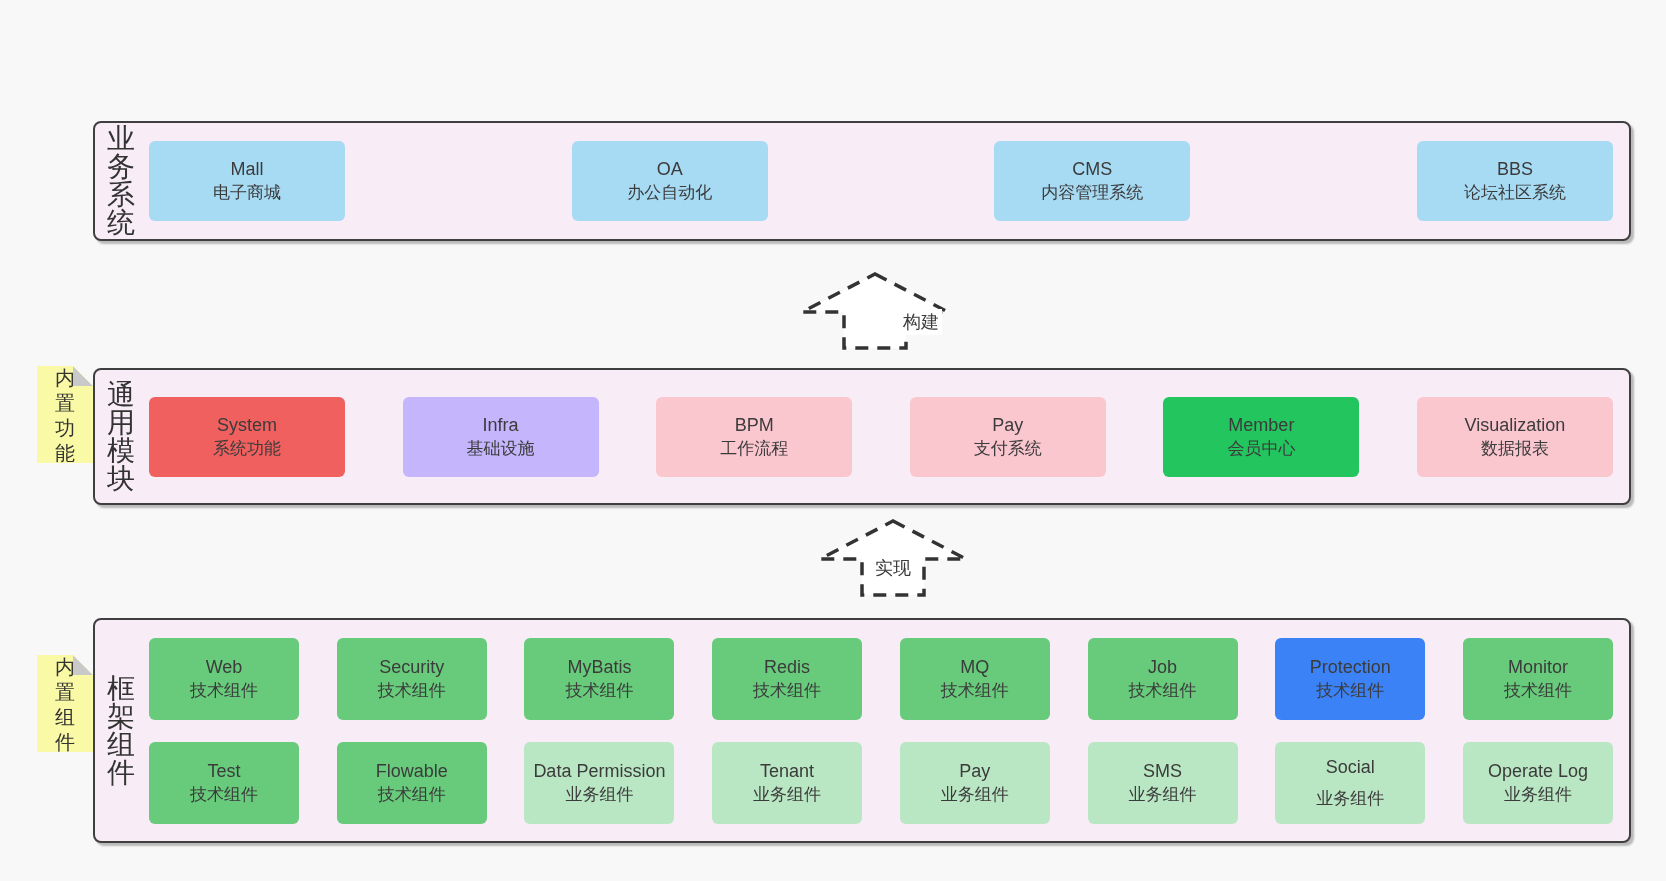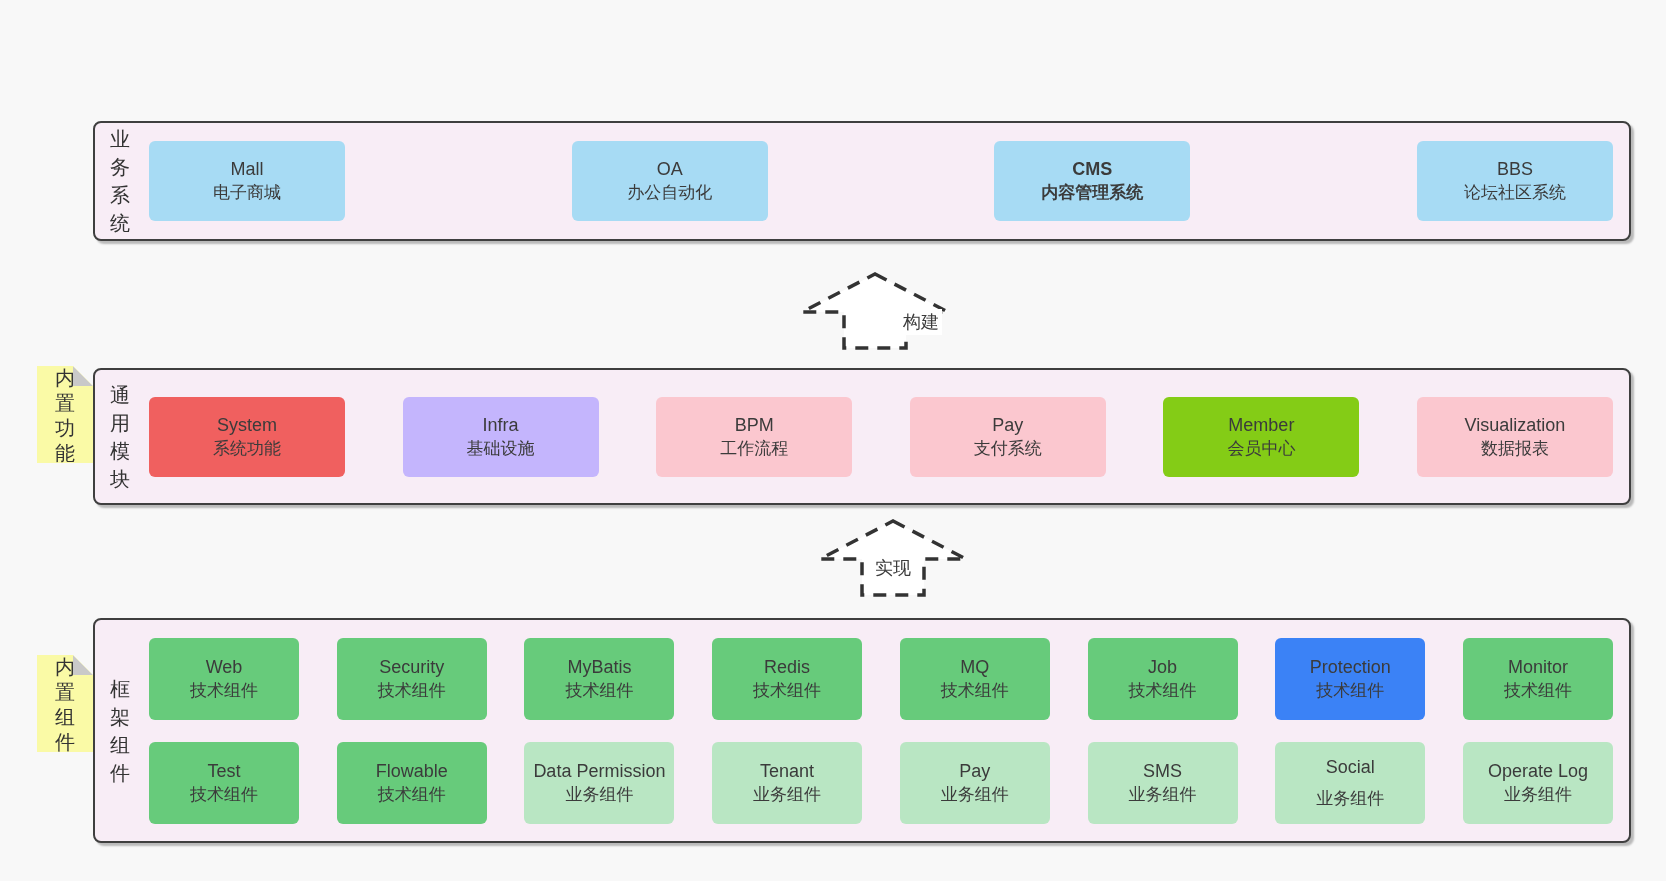--- a/index.html
+++ b/index.html
@@ -17,21 +17,21 @@
     box-sizing:border-box;
     background:#f8edf6;
     border:2px solid #3f3f3f;
     border-radius:8px;
     box-shadow:3px 3px 2px rgba(0,0,0,0.25);
     display:flex;align-items:center;
     padding:0 16px 0 12px;
   }
   .vlabel{
     width:26px;flex:0 0 26px;
-    font-size:20px;line-height:28px;
+    font-size:28px;line-height:28px;
     text-align:center;word-break:break-all;
     color:#333;
   }
   .rows{flex:1;margin-left:16px;display:flex;flex-direction:column;gap:22px;}
   .row{display:flex;justify-content:space-between;}
 
   
   .box{
     box-sizing:border-box;border-radius:6px;
     display:flex;flex-direction:column;justify-content:center;align-items:center;
@@ -81,21 +81,21 @@
     <div class="rows">
       <div class="row cols6">
           <div class="box" style="background: rgb(167, 219, 244);">
             <div class="box-en">Mall</div>
             <div class="box-zh">电子商城</div>
           </div>
           <div class="box" style="background: rgb(167, 219, 244);">
             <div class="box-en">OA</div>
             <div class="box-zh">办公自动化</div>
           </div>
-          <div class="box" style="background: rgb(167, 219, 244); font-weight: bold;">
+          <div class="box" style="background: rgb(167, 219, 244);">
             <div class="box-en">CMS</div>
             <div class="box-zh">内容管理系统</div>
           </div>
           <div class="box" style="background: rgb(167, 219, 244);">
             <div class="box-en">BBS</div>
             <div class="box-zh">论坛社区系统</div>
           </div>
         </div>
     </div>
   </section>
@@ -118,21 +118,21 @@
             <div class="box-zh">基础设施</div>
           </div>
           <div class="box" style="background: rgb(251, 199, 207);">
             <div class="box-en">BPM</div>
             <div class="box-zh">工作流程</div>
           </div>
           <div class="box" style="background: rgb(251, 199, 207);">
             <div class="box-en">Pay</div>
             <div class="box-zh">支付系统</div>
           </div>
-          <div class="box" style="background: #84cc16;">
+          <div class="box" style="background: #22c55e;">
             <div class="box-en">Member</div>
             <div class="box-zh">会员中心</div>
           </div>
           <div class="box" style="background: rgb(251, 199, 207);">
             <div class="box-en">Visualization</div>
             <div class="box-zh">数据报表</div>
           </div>
         </div>
     </div>
   </section>

